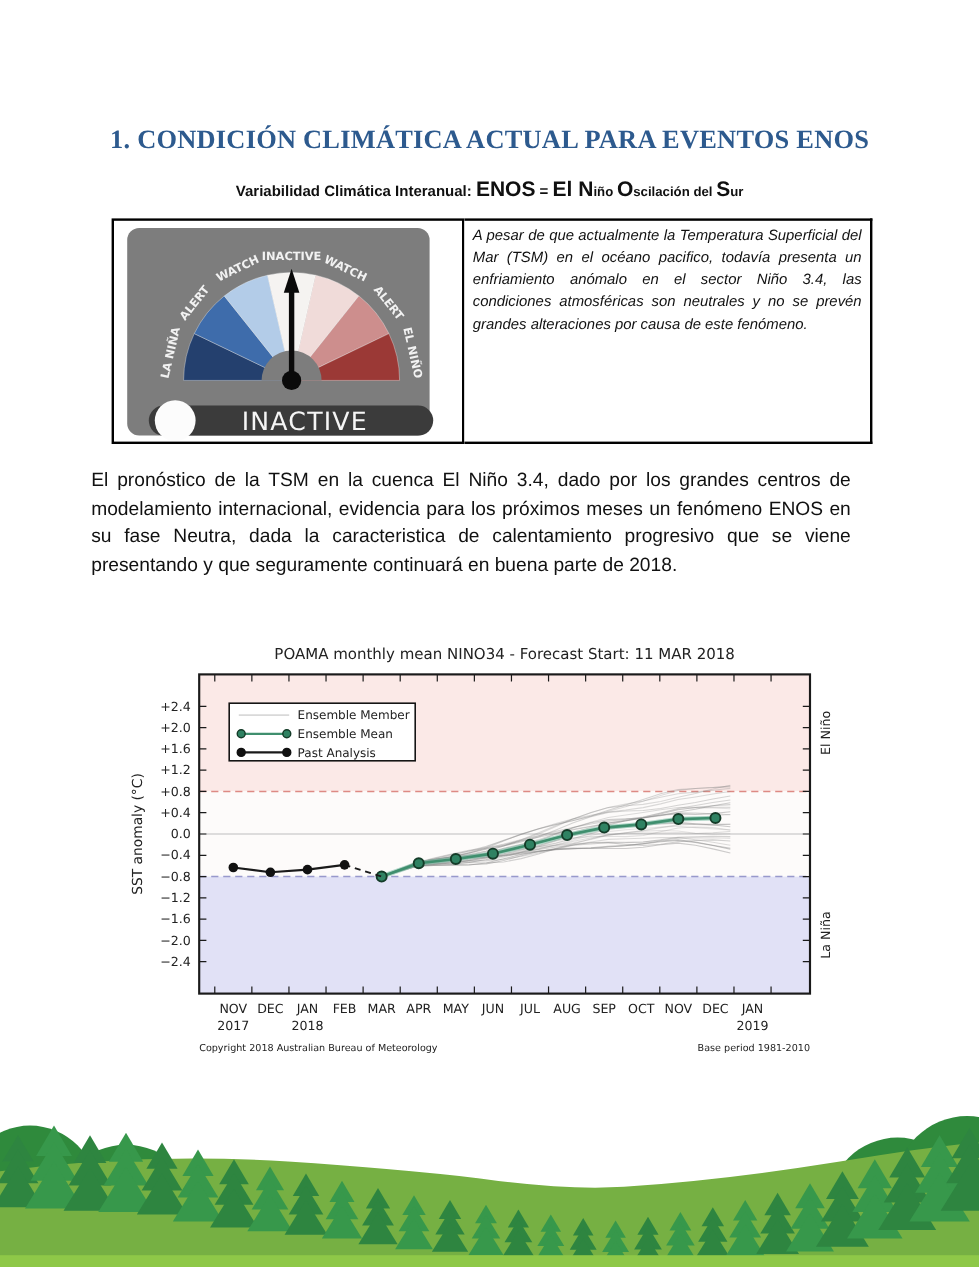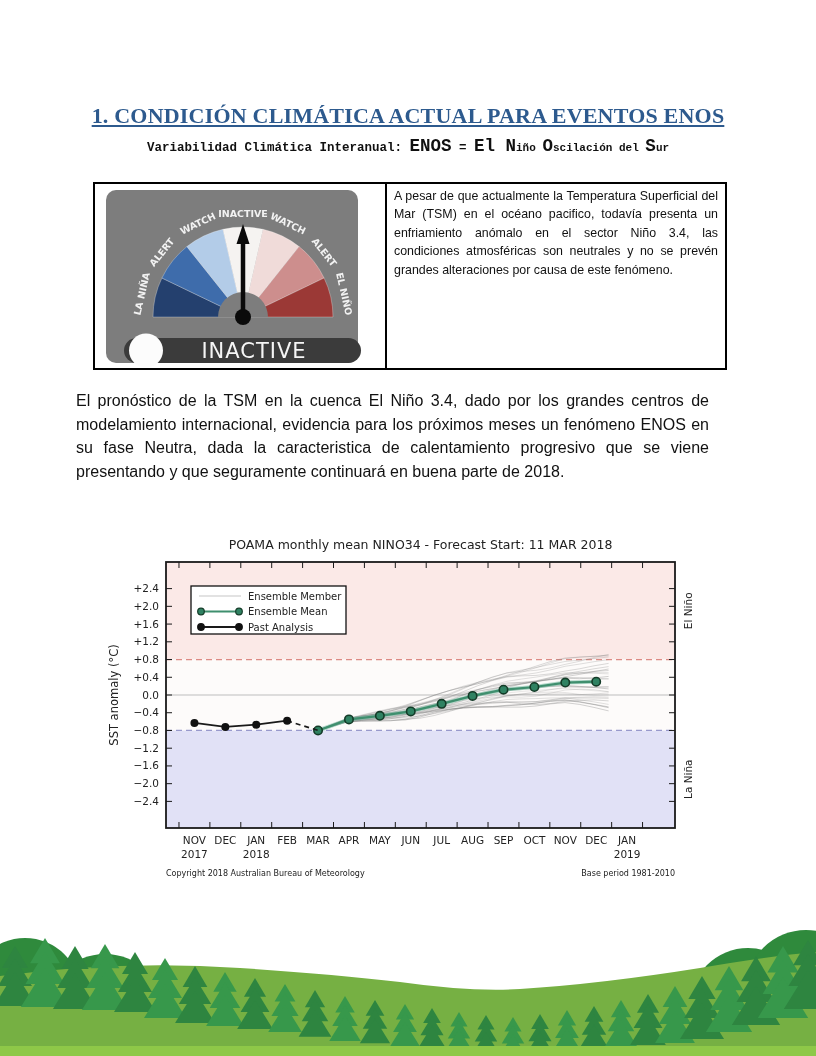--- a/index.html
+++ b/index.html
@@ -2,45 +2,45 @@
 <html><head>
 <meta charset="utf-8">
 <style>
   html,body{margin:0;padding:0;background:#ffffff;}
   body{width:816px;height:1056px;position:relative;overflow:hidden;
        font-family:"Liberation Sans",sans-serif;color:#111;}
 
   .page-title{position:absolute;top:103px;left:0;width:816px;text-align:center;
     font-family:"Liberation Serif",serif;font-weight:bold;font-size:22px;
     color:#2d5a8e;letter-spacing:.2px;}
-  .page-subtitle{position:absolute;top:136px;left:0;width:816px;text-align:center;
-    font-family:Liberation Mono, monospace;font-weight:bold;color:#101010;}
+  .page-subtitle{position:absolute;top:147px;left:0;width:816px;text-align:center;
+    font-family:Liberation Sans, sans-serif;font-weight:bold;color:#101010;}
   .sub-base{font-size:12.5px}
   .sub-big{font-size:17.5px}
   .sub-small{font-size:11px}
 
   .panel{position:absolute;top:182px;left:93px;width:634px;display:flex;}
   .cell{box-sizing:border-box;border:2px solid #000;height:188px;background:#fff;}
   .cell-gauge{width:294px;padding:2px 1px;}
   .cell-text{width:346px;border-left:none;padding:3px 7px 0 7px;
-    font-size:12.4px;line-height:1.49;text-align:justify;}
+    font-size:12.4px;line-height:1.49;text-align:justify;font-style:italic;}
   .cell-text p{margin:0 0 9px 0;}
 
   .main-para{position:absolute;top:389px;left:76px;width:633px;
     font-size:16px;line-height:1.47;text-align:justify;}
 
   .chart-wrap{position:absolute;top:534px;left:102px;width:612px;height:360px;}
   .chart-wrap svg{display:block;}
 
   .footer-art{position:absolute;left:0;bottom:0;width:816px;height:140px;}
 </style>
 </head>
 <body>
 
-<div class="page-title" style="color: rgb(45, 90, 142); text-decoration: underline;">1. CONDICIÓN CLIMÁTICA ACTUAL PARA EVENTOS ENOS</div>
+<div class="page-title" style="color: rgb(45, 90, 142);">1. CONDICIÓN CLIMÁTICA ACTUAL PARA EVENTOS ENOS</div>
 
 <div class="page-subtitle"><span class="sub-base">Variabilidad Climática Interanual: </span><span class="sub-big">ENOS</span><span class="sub-base"> = </span><span class="sub-big">El N</span><span class="sub-small">iño </span><span class="sub-big">O</span><span class="sub-small">scilación del </span><span class="sub-big">S</span><span class="sub-small">ur</span></div>
 
 <div class="panel">
   <div class="cell cell-gauge">
     <svg id="gauge-svg" width="288" height="182" viewBox="0 0 288 182">
         <rect x="10" y="4" width="252" height="173" rx="10" fill="#7d7d7d"></rect>
         <path d="M147,131 L57.0,131.0 A90,90 0 0 1 65.9,92.0 Z" fill="#24406e" stroke="#ffffff" stroke-opacity="0.35" stroke-width="0.8"></path>
         <path d="M147,131 L65.9,92.0 A90,90 0 0 1 90.9,60.6 Z" fill="#3e6cab" stroke="#ffffff" stroke-opacity="0.35" stroke-width="0.8"></path>
         <path d="M147,131 L90.9,60.6 A90,90 0 0 1 127.0,43.3 Z" fill="#b3cce8" stroke="#ffffff" stroke-opacity="0.35" stroke-width="0.8"></path>

